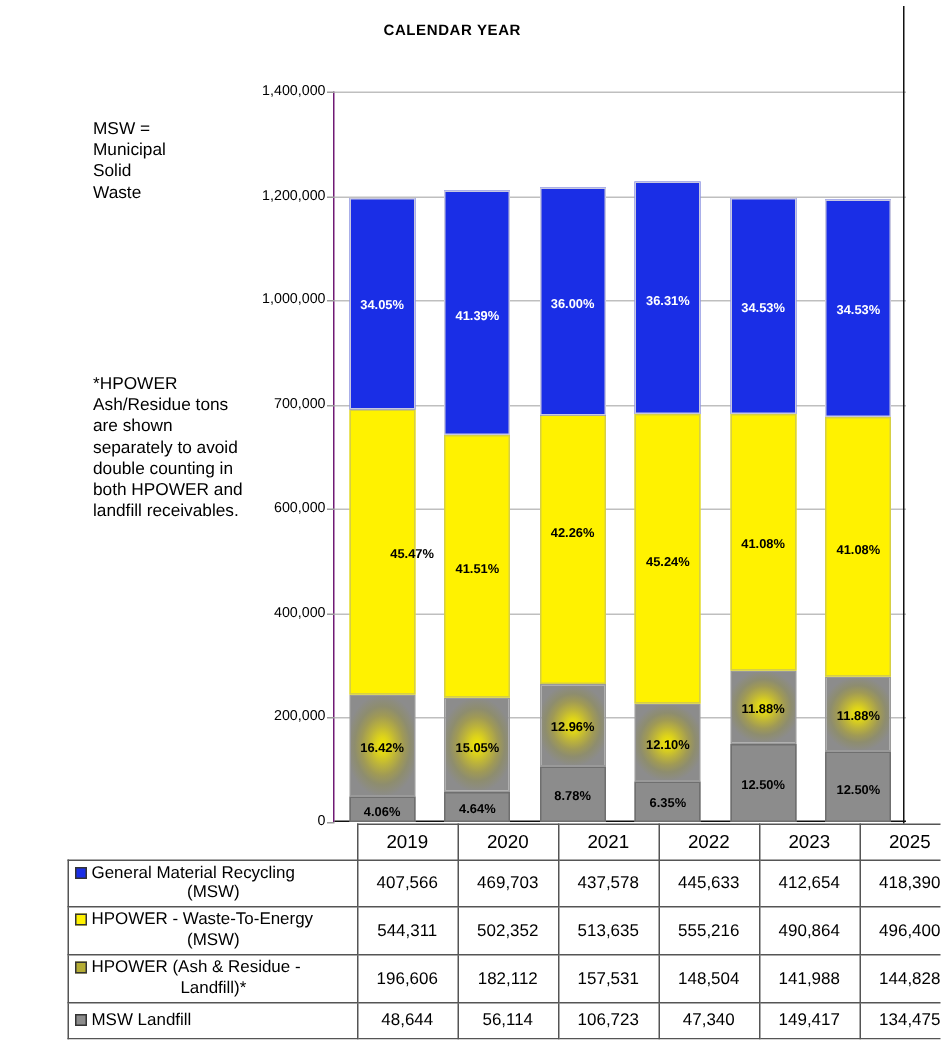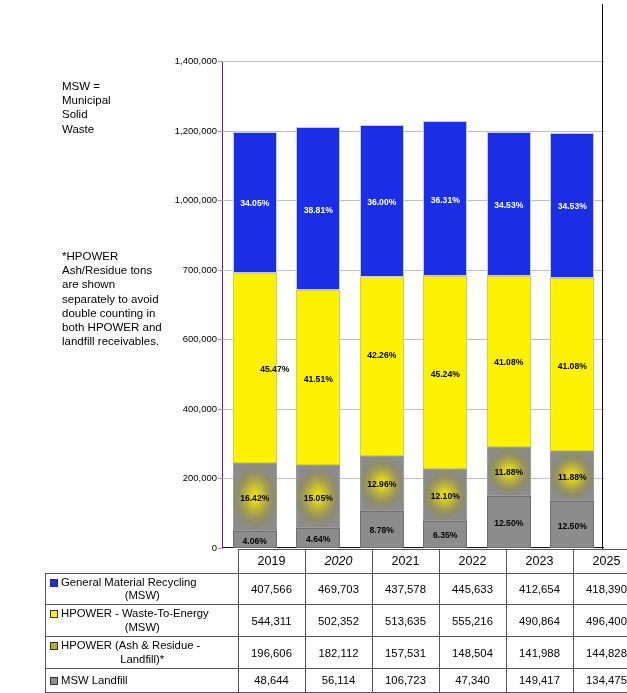--- a/index.html
+++ b/index.html
@@ -81,20 +81,21 @@
   }
   tr.hdr td{height:19px;font-size:12.5px;}
   td.val{height:28px;}
   td.val-short{height:19px;}
   td.legend-short{height:19px;}
 </style>
 </head>
 <body>
 
 <div id="title-block">
+  <div id="chart-subtitle">CALENDAR YEAR</div>
 </div>
 
 <div class="side-note" id="note-msw">MSW =
 Municipal
 Solid
 Waste</div>
 <div class="side-note" id="note-hpower">*HPOWER
 Ash/Residue tons
 are shown
 separately to avoid
@@ -145,21 +146,21 @@
       <div class="seg seg-landfill" style="height: 19.5197px; bottom: 0px; padding-left: 28px;">
         <div class="pct pct-dark" style="top: 4.75983px;">4.64%</div>
       </div>
       <div class="seg seg-ash" style="height: 63.349px; bottom: 19.5197px;">
         <div class="pct pct-dark" style="top: 26.6745px;">15.05%</div>
       </div>
       <div class="seg seg-wte" style="height: 174.747px; bottom: 82.8686px;">
         <div class="pct pct-dark" style="top: 82.3734px;">41.51%</div>
       </div>
       <div class="seg seg-recycling" style="height: 163.39px; bottom: 257.615px;">
-        <div class="pct pct-light" style="top: 76.6948px;">38.81%</div>
+        <div class="pct pct-light" style="top: 76.6948px;">41.39%</div>
       </div>
     </div>
     <div class="bar-group" style="left: 136.75px; width: 44px;">
       <div class="seg seg-landfill" style="height: 37.1244px; bottom: 0px;">
         <div class="pct pct-dark" style="top: 13.5622px;">8.78%</div>
       </div>
       <div class="seg seg-ash" style="height: 54.7983px; bottom: 37.1244px;">
         <div class="pct pct-dark" style="top: 22.3991px;">12.96%</div>
       </div>
       <div class="seg seg-wte" style="height: 191px; bottom: 91.9226px; margin-top: 24px;">
@@ -213,21 +214,21 @@
     </div>
   </div>
 <div id="axis-right-border"></div>
 
 <div id="table-wrap">
   <table>
     <tbody id="table-body">
         <tr class="hdr">
           <td class="legend-cell" style="border: none; background: transparent;"></td>
           <td style="width: 62px;">2019</td>
-          <td style="width: 62px; font-style: italic;">2020</td>
+          <td style="width: 62px;">2020</td>
           <td style="width: 62px;">2021</td>
           <td style="width: 62px;">2022</td>
           <td style="width: 62px;">2023</td>
           <td style="width: 62px;">2025</td>
         </tr>
         <tr>
           <td class="legend-cell"><span class="swatch" style="background: rgb(26, 46, 230);"></span><span>General Material Recycling</span><span class="lbl">(MSW)</span></td>
           <td class="val" style="width: 62px;">407,566</td>
           <td class="val" style="width: 62px; text-align: center;">469,703</td>
           <td class="val" style="width: 62px;">437,578</td>

